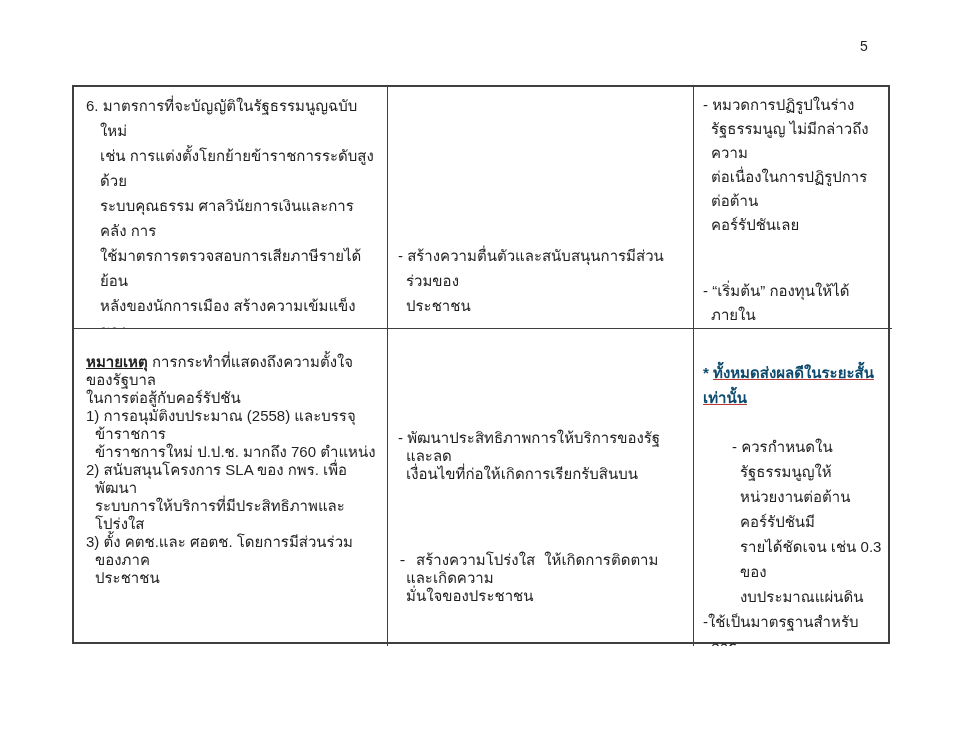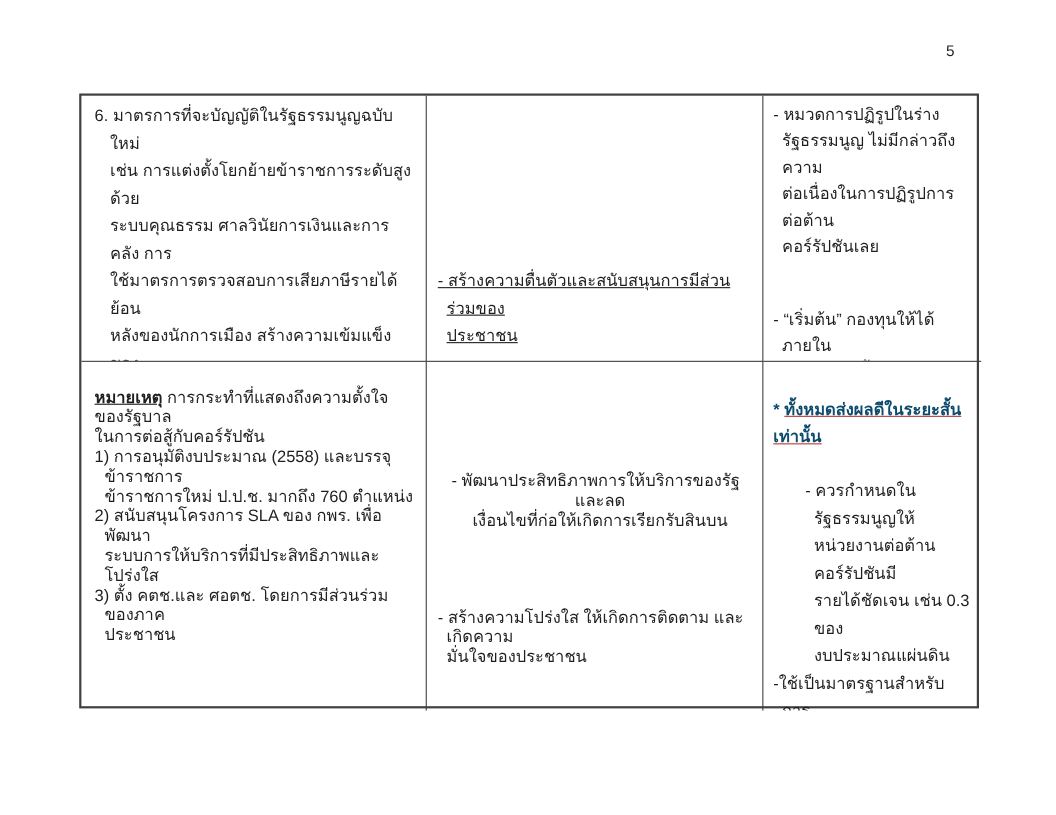--- a/index.html
+++ b/index.html
@@ -55,24 +55,24 @@
     text-decoration:underline;
   }
   .red-note{
     color:#0c4a6e;
     font-weight:600;
   }
   .red-underline{
     text-decoration:underline;
     text-decoration-color:#b93838;
   }
-  .mt-align-7{margin-top:150px;text-decoration:underline;}
+  .mt-align-7{margin-top:150px;}
   .mt-gap-r1b2{margin-top:42px;}
-  .mt-midr2b1{margin-top:94px;text-align:center;}
-  .mt-midr2b2{margin-top:70px;}
+  .mt-midr2b1{margin-top:94px;}
+  .mt-midr2b2{margin-top:70px;font-family:Liberation Mono, monospace;}
   .mt-rightr2b1{margin-top:24px;margin-left:29px;}
 </style>
 </head>
 <body>
 
 <div class="page">
 
   <div class="page-number">5</div>
 
   <div class="doc-table">

